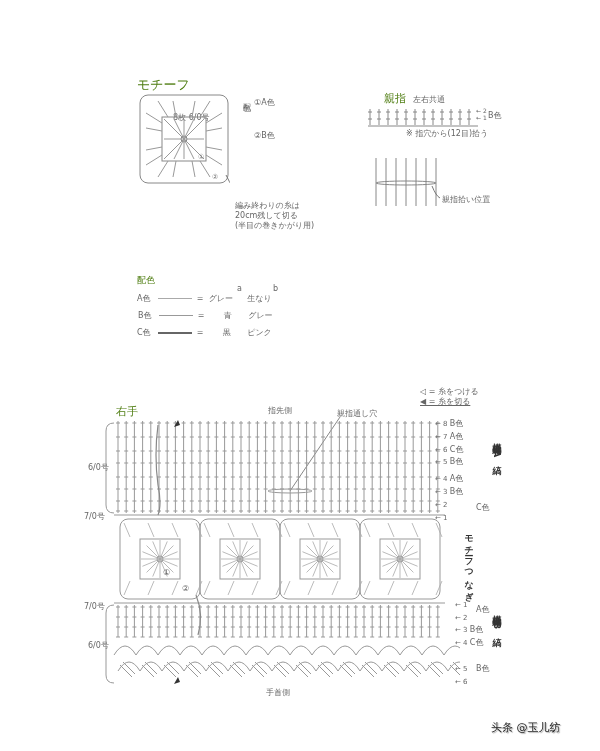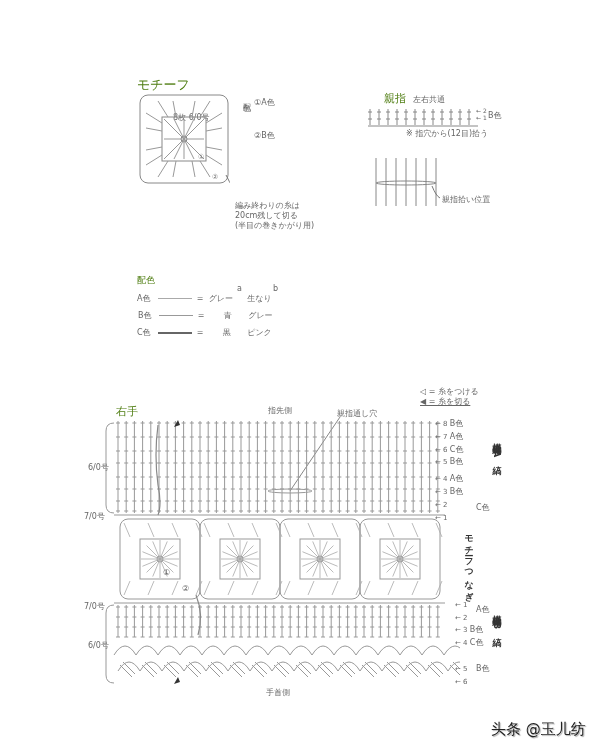--- a/index.html
+++ b/index.html
@@ -3,21 +3,21 @@
 <meta charset="utf-8">
 <style>
   html,body{margin:0;padding:0;background:#fff;}
   body{width:600px;height:751px;position:relative;overflow:hidden;font-family:"DejaVu Sans",sans-serif;color:#555;}
   .abs{position:absolute;}
   .t{font-size:8px;color:#666;white-space:nowrap;}
   .h{font-size:11px;font-weight:normal;color:#4d7c0f;white-space:nowrap;}
   .vtext{writing-mode:vertical-rl;font-size:9px;font-weight:bold;color:#333;letter-spacing:1px;}
   .vtext.light{font-weight:normal;color:#666;}
   svg{position:absolute;left:0;top:0;}
-  .wm{font-size:15px;color:#222;text-shadow:0 0 2px #fff,1px 1px 1px #999;}
+  .wm{font-size:11px;color:#222;text-shadow:0 0 2px #fff,1px 1px 1px #999;}
 </style>
 </head>
 <body>
 
 <div class="abs h" style="left:137px;top:76px;font-size:13px;">モチーフ</div>
 <div class="abs t" style="left:173px;top:80px;margin-top:32px;">8枚 6/0号</div>
 
 <div class="abs" style="left:138px;top:93px;width:92px;height:92px;">
   <svg width="92" height="92" viewBox="0 0 92 92">
     <g fill="none" stroke="#888" stroke-width="1">

